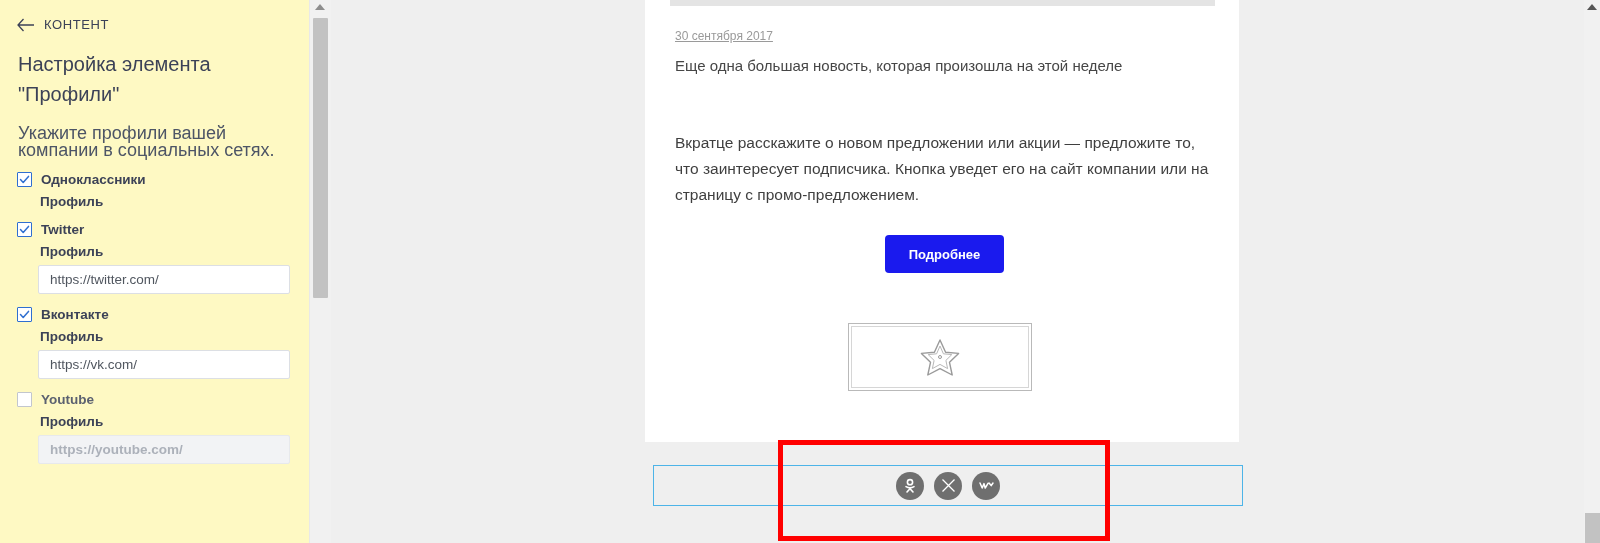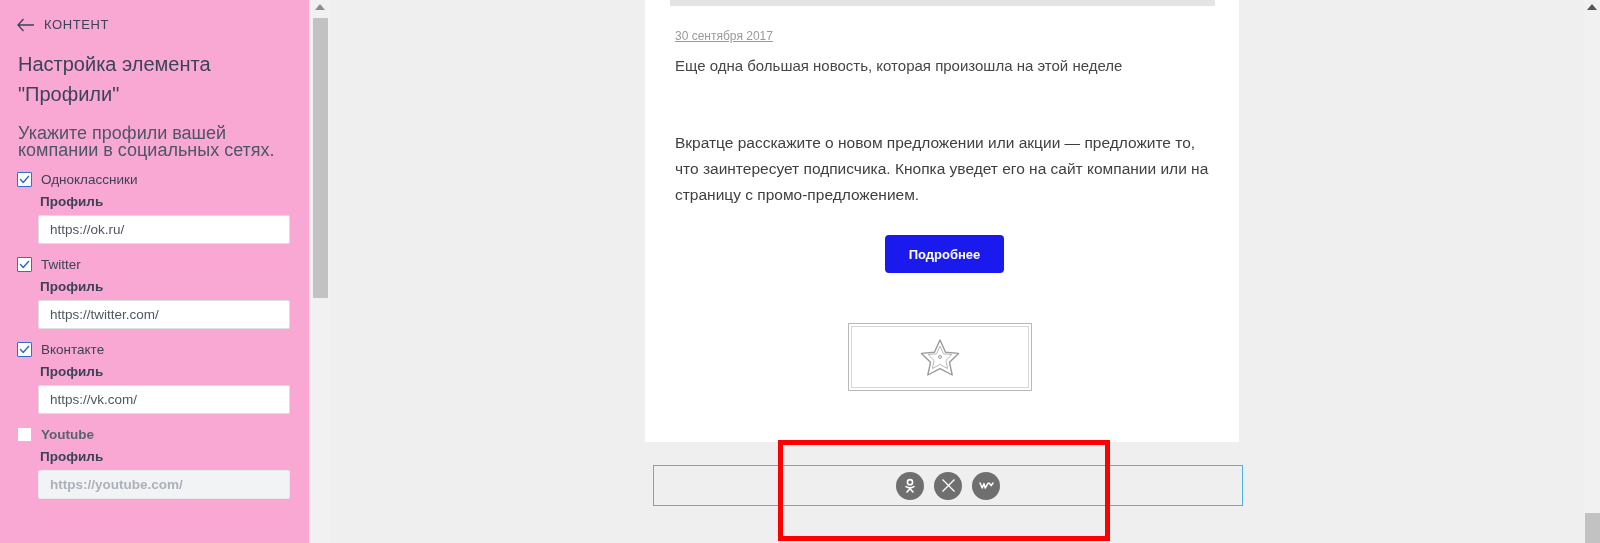--- a/index.html
+++ b/index.html
@@ -9,21 +9,21 @@
     overflow: hidden;
     background: #efefef;
     font-family: "Liberation Sans", sans-serif;
   }
   #root { position: relative; width: 1600px; height: 543px; }
 
   
   .sidebar {
     position: absolute; left: 0; top: 0;
     width: 309px; height: 543px;
-    background: #f9a8d4;
+    background: #fef9c3;
     overflow: hidden;
   }
   .back-row {
     display: flex; align-items: center;
     gap: 10px;
     padding: 17px 0 0 17px;
   }
   .back-arrow { width: 17px; height: 14px; display: block; }
   .back-label {
     font-size: 13px; letter-spacing: .6px;
@@ -46,21 +46,21 @@
   }
   .cbox {
     width: 15px; height: 15px; flex: 0 0 15px;
     border: 1.5px solid #2f6fd0;
     background: #fff; border-radius: 1px;
     position: relative;
   }
   .cbox.off { border-color: #c2c6ce; }
   .cbox svg { position: absolute; left: 1px; top: 1px; }
   .opt-name {
-    font-size: 13.5px; font-weight: normal;
+    font-size: 13.5px; font-weight: bold;
     color: #3c4257;
   }
   .opt-name.dim { color: #5b6170; font-weight: bold; }
   .field-label {
     margin: 7px 0 0 40px;
     font-size: 13.5px; font-weight: bold; color: #3c4257;
   }
   .field-input {
     margin: 6px 0 0 38px;
     width: 252px; height: 29px;
@@ -201,21 +201,20 @@
         <div class="opt-group">
           <div class="opt-head">
             <div class="cbox on">
               <svg width="11" height="11" viewBox="0 0 11 11">
                 <path d="M1.5 5.6 L4.2 8.4 L9.5 2.4" fill="none" stroke="#2f6fd0" stroke-width="1.5" stroke-linecap="round" stroke-linejoin="round"></path>
               </svg>
             </div>
             <span class="opt-name">Одноклассники</span>
           </div>
           <div class="field-label">Профиль</div>
-          <div class="field-input">https://ok.ru/</div>
         </div>
         <div class="opt-group">
           <div class="opt-head">
             <div class="cbox on">
               <svg width="11" height="11" viewBox="0 0 11 11">
                 <path d="M1.5 5.6 L4.2 8.4 L9.5 2.4" fill="none" stroke="#2f6fd0" stroke-width="1.5" stroke-linecap="round" stroke-linejoin="round"></path>
               </svg>
             </div>
             <span class="opt-name">Twitter</span>
           </div>

